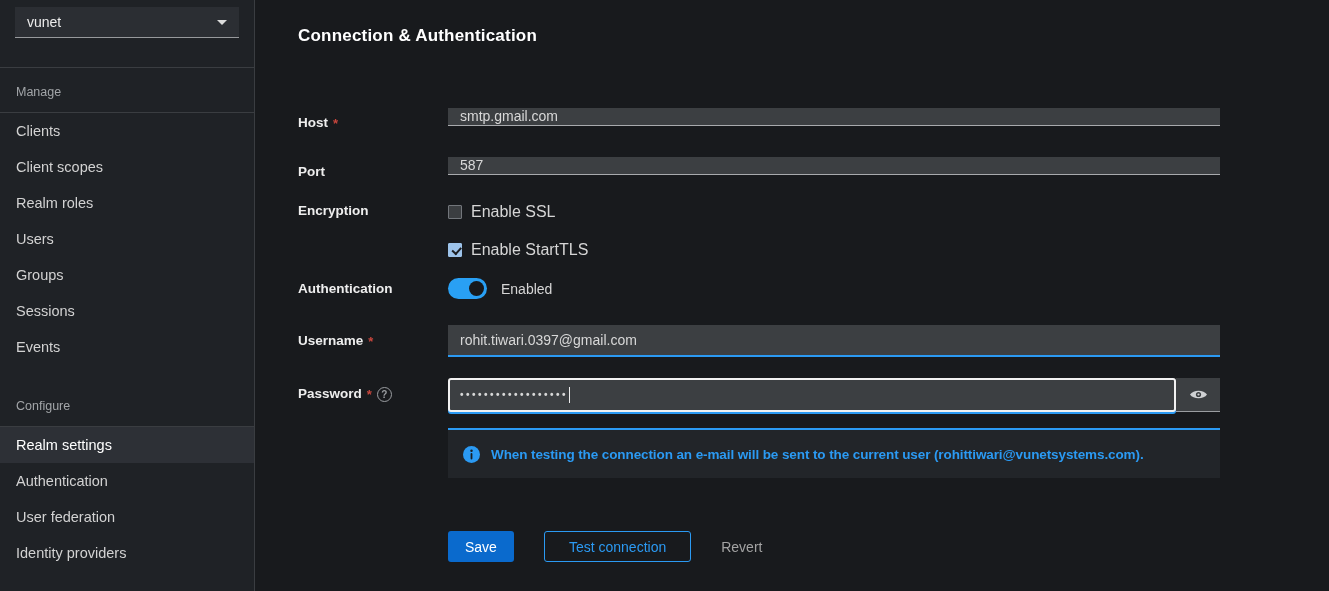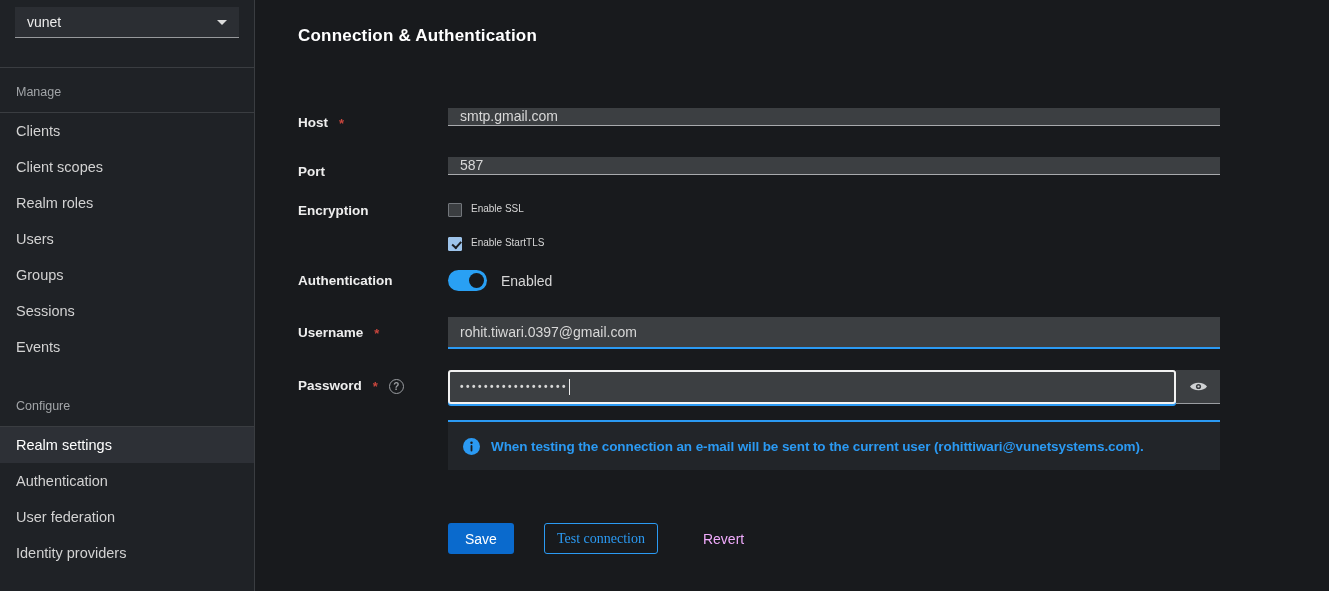--- a/index.html
+++ b/index.html
@@ -45,36 +45,36 @@
   .configure-block { margin-top:34px; }
 
   
   .main { flex:1; padding:26px 0 0 43px; position:relative; }
   .page-title { font-size:17px; font-weight:bold; color:#ffffff; letter-spacing:.2px; }
   .form { margin-top:61px; }
   .form-row { display:flex; margin-bottom:24px; }
   .form-label {
     width:150px; flex:0 0 150px; padding-top:8px;
     font-weight:bold; font-size:13.5px; color:#eeeeee;
-    display:flex; align-items:flex-start; gap:11px;
+    display:flex; align-items:flex-start; gap:5px;
   }
   .req { color:#c9463d; font-size:13px; line-height:17px; }
   .field { width:772px; }
   .text-input {
     width:100%; height:18px;
     background:#3c3f42; border:none;
     border-bottom:1px solid #a8aaad;
     color:#d8d8d8; font-size:14px; padding:0 12px;
     font-family:"Liberation Sans", sans-serif;
     outline:none;
   }
   .text-input.blue-underline { border-bottom:2px solid #2b9af3; height:32px; }
 
   
-  .check-line { display:flex; align-items:flex-start; gap:9px; font-size:10px; color:#d6d6d6; cursor:pointer; }
+  .check-line { display:flex; align-items:center; gap:9px; font-size:16px; color:#d6d6d6; cursor:pointer; }
   .check-line + .check-line { margin-top:20px; }
   .checkbox {
     width:14px; height:14px; flex:0 0 14px;
     background:#3b3e41; border:1px solid #72767b; border-radius:1px;
     position:relative;
   }
   .checkbox.checked { background:#9dc3ea; border-color:#9dc3ea; }
   .checkbox.checked::after {
     content:""; position:absolute; left:2.5px; top:3px;
     width:7px; height:3.5px;
@@ -136,25 +136,25 @@
 
   
   .actions { margin-top:53px; display:flex; align-items:center;gap:17px; }
   .btn {
     height:31px; font-size:14px; border-radius:3px;
     cursor:pointer; font-family:"Liberation Sans", sans-serif;
   }
   .btn-save { background:#0a6acd; color:#ffffff; border:none; padding:0 17px; }
   .btn-test {
     background:transparent; color:#2b9af3;
-    border:1px solid #2b9af3; padding:0 12px; margin-left:13px;font-family:Liberation Serif, serif;
+    border:1px solid #2b9af3; padding:0 24px; margin-left:13px;
   }
   .btn-revert {
-    background:transparent; border:none; color:#f0abfc;
-    padding:0; margin-left:28px;
+    background:transparent; border:none; color:#a3a3a3;
+    padding:0; margin-left:13px;
   }
 </style>
 </head>
 <body>
 
 <div class="sidebar">
   <div class="realm-selector">
     <span>vunet</span>
     <span class="caret-down"></span>
   </div>

